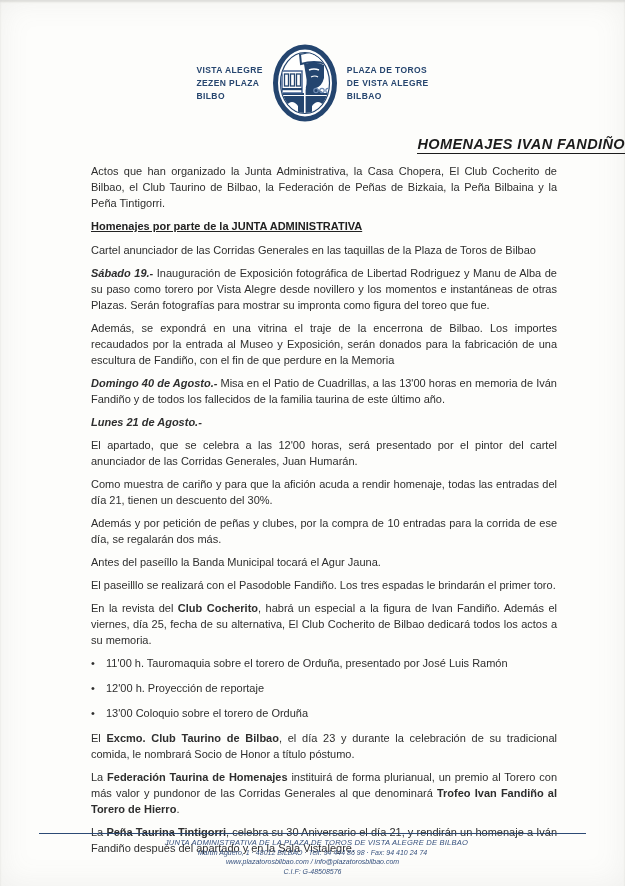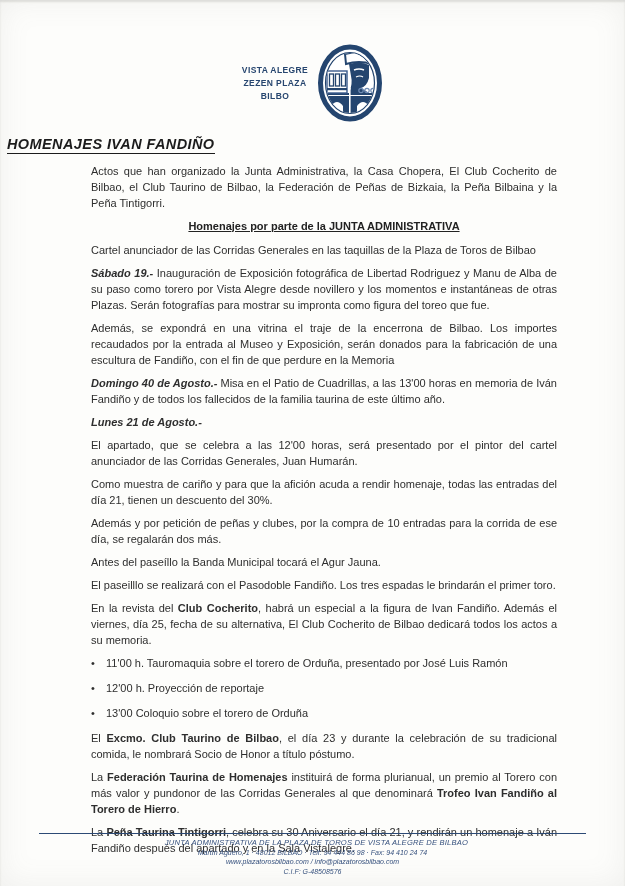--- a/index.html
+++ b/index.html
@@ -20,47 +20,46 @@
     justify-content:center;
     align-items:center;
     gap:9px;
   }
   .org-block{
     color:#27466f;
     font-weight:bold;
     font-size:8.5px;
     line-height:13px;
     letter-spacing:0.4px;
-    text-align:center;
     white-space:nowrap;
   }
   .logo-svg{display:block;}
   
-  .title-wrap{text-align:left;margin-top:13px;padding-left:7px;}
+  .title-wrap{text-align:right;margin-top:13px;padding-left:7px;}
   .doc-title{
     display:inline-block;
     font-size:14.5px;
     font-weight:bold;
     font-style:italic;
     letter-spacing:0.4px;
     color:#1c1c1c;
     border-bottom:1.6px solid #1c1c1c;
     padding-bottom:1px;
   }
   
   .doc-body{
     padding:9px 68px 0 91px;
     font-size:11px;
     line-height:16px;
   }
   .doc-body p{margin:0 0 7px 0;text-align:justify;}
   .doc-body p.heading{
     font-weight:bold;
     text-decoration:underline;
-    text-align:center;
+    text-align:left;
     color:#222;
     margin:3px 0 8px 0;
   }
   .doc-body .b{font-weight:bold;margin-top:44px;}
   .doc-body .i{font-style:italic;}
   .bullet{display:flex;margin:0 0 9px 0;}
   .bullet .marker{width:15px;flex:0 0 15px;font-size:11px;line-height:16px;}
   .bullet .bullet-text{flex:1;line-height:16px;}
   
   .footer{
@@ -119,20 +118,25 @@
         <path d="M39 33 Q43 31 46 33" stroke="#ffffff" stroke-width="1.2" fill="none"></path>
 
         <circle cx="44" cy="46.5" r="2.2" fill="none" stroke="#6f8cb5" stroke-width="1.2"></circle>
         <circle cx="50" cy="46.5" r="2.2" fill="none" stroke="#6f8cb5" stroke-width="1.2"></circle>
         <circle cx="56" cy="46.5" r="2.2" fill="none" stroke="#6f8cb5" stroke-width="1.2"></circle>
 
         <rect x="32" y="44" width="1.6" height="26" fill="#ffffff"></rect>
       </g>
     </svg>
 
+    <div class="org-block">
+      <div>PLAZA DE TOROS</div>
+      <div>DE VISTA ALEGRE</div>
+      <div>BILBAO</div>
+    </div>
   </div>
 
   <div class="title-wrap">
     <span class="doc-title">HOMENAJES IVAN FANDIÑO</span>
   </div>
 
   <div class="doc-body">
       <p class="para"><span>Actos que han organizado la Junta Administrativa, la Casa Chopera, El Club Cocherito de Bilbao, el Club Taurino de Bilbao, la Federación de Peñas de Bizkaia, la Peña Bilbaina y la Peña Tintigorri.</span></p>
       <p class="heading"><span>Homenajes por parte de la JUNTA ADMINISTRATIVA</span></p>
       <p class="para"><span>Cartel anunciador de las Corridas Generales en las taquillas de la Plaza de Toros de Bilbao</span></p>

